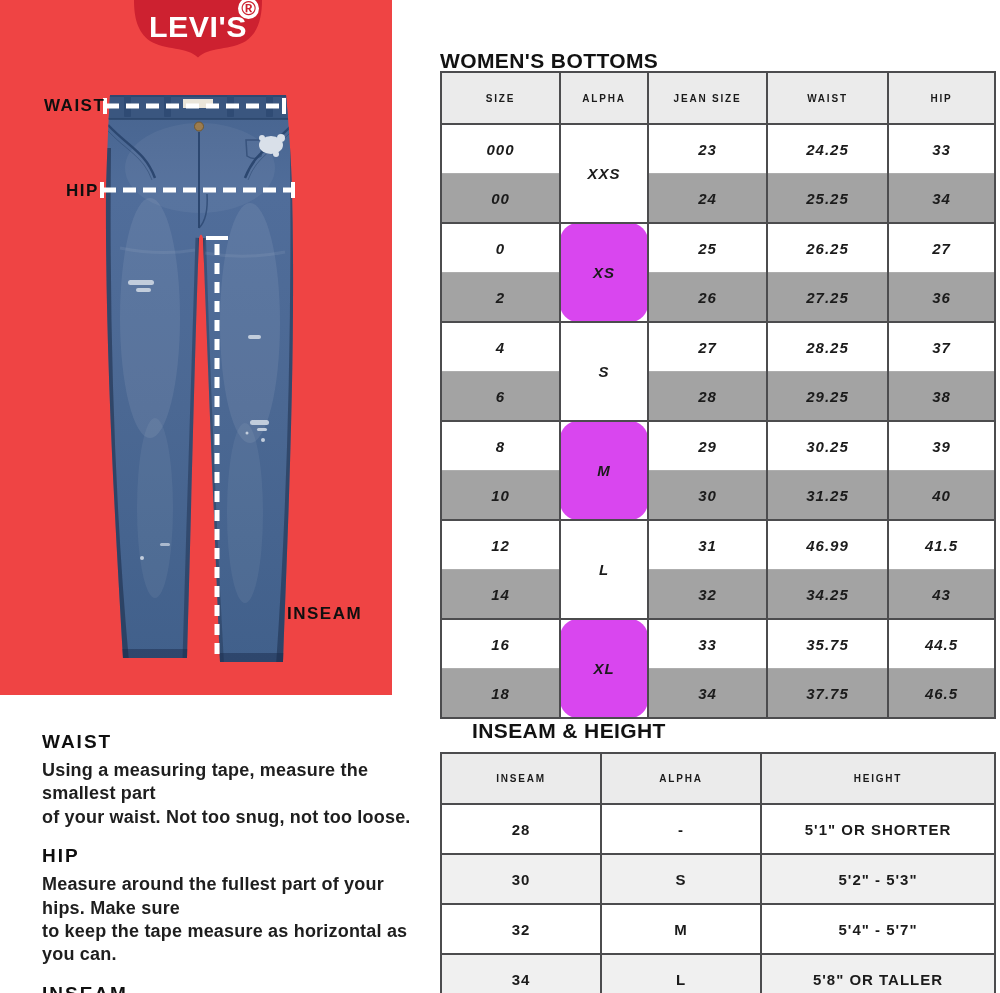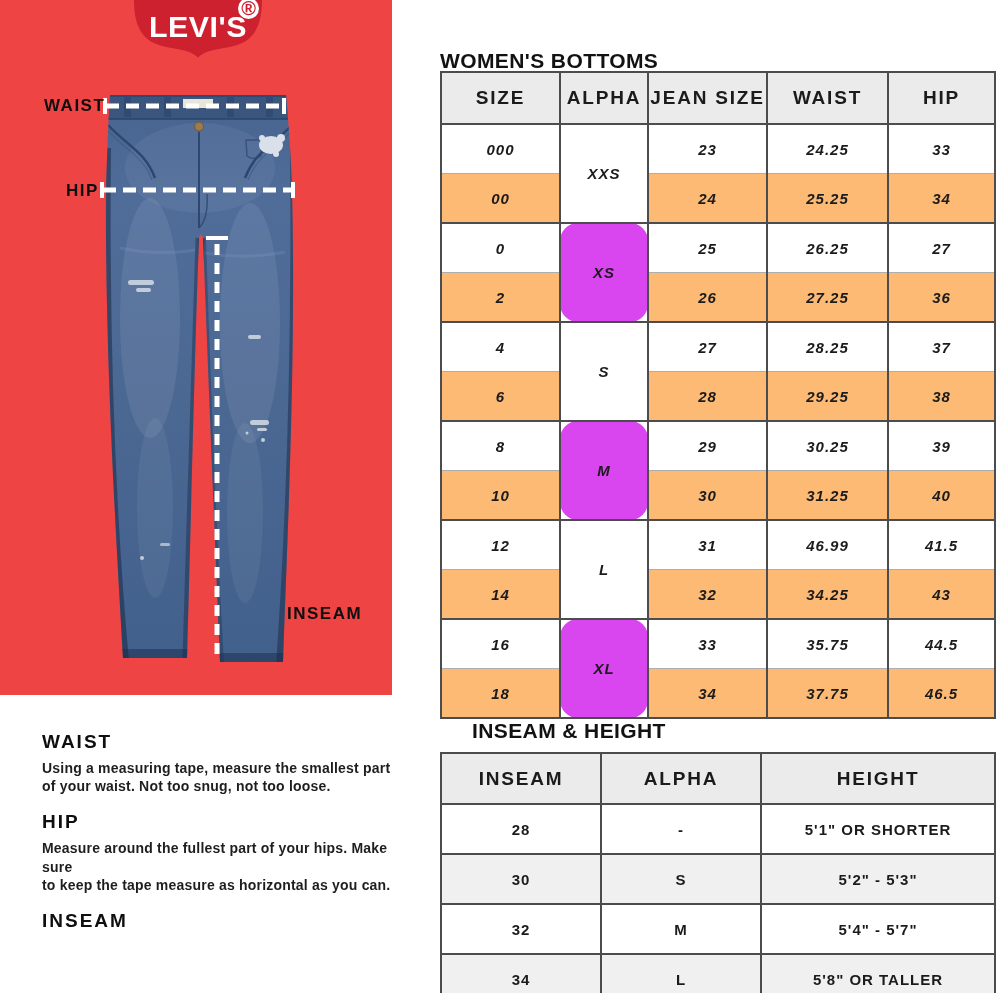--- a/index.html
+++ b/index.html
@@ -25,38 +25,38 @@
   
   h2{position:absolute;margin:0;font-size:21px;font-weight:bold;letter-spacing:.4px;color:#121212;}
   .t1{left:440px;top:33px;margin-top:16px;}
   .t2{left:437px;top:719px;margin-left:35px;}
 
   
   table{position:absolute;border-collapse:collapse;table-layout:fixed;background:#fff;
         text-align:center;font-weight:bold;color:#1b1b1b;}
   .sizes{left:440px;top:71px;width:556px;border:2px solid #4c4c4e;}
   .heights{left:440px;top:752px;width:556px;border:2px solid #4c4c4e;}
-  th{background:#ebebeb;font-size:19px;letter-spacing:1.8px;font-weight:bold;
+  th{background:#ebebeb;font-size:10px;letter-spacing:1.8px;font-weight:bold;
      border-left:2px solid #4c4c4e;border-bottom:2px solid #4c4c4e;}
   .sizes th{height:48px;}
   .heights th{height:47px;}
   td{font-size:15px;letter-spacing:1px;border-left:2px solid #4c4c4e;}
   .sizes td{height:46px;font-style:italic;}
   .heights td{height:46px;border-top:2px solid #4c4c4e;}
-  .sizes tr.sub td{border-top:1px solid #aeaeae;background:#fdba74;}
+  .sizes tr.sub td{border-top:1px solid #aeaeae;background:#a3a3a3;}
   .sizes tr.grp td{border-top:2px solid #4c4c4e;}
   .sizes td.alpha{background:#ffffff;}
   .sizes td.alpha.alt{background:#d946ef;border-radius:18px;}
   .heights tr.alt td{background:#f0f0f0;}
 
   
   .guide{position:absolute;left:42px;top:731px;width:375px;}
   .gsec{margin:0 0 16px 0;}
   .gsec h3{margin:0 0 6px 0;font-size:19px;font-weight:bold;letter-spacing:2px;color:#0f0f0f;}
-  .gsec p{margin:0;font-size:14px;line-height:1.3;font-weight:bold;color:#1e1e1e;
+  .gsec p{margin:0;font-size:18px;line-height:1.3;font-weight:bold;color:#1e1e1e;
           white-space:pre-line;letter-spacing:.2px;}
 </style>
 </head>
 <body>
 
 <div class="page">
 
   <section class="panel">
 
     <svg class="logo" viewBox="0 0 132 59" aria-hidden="true">

